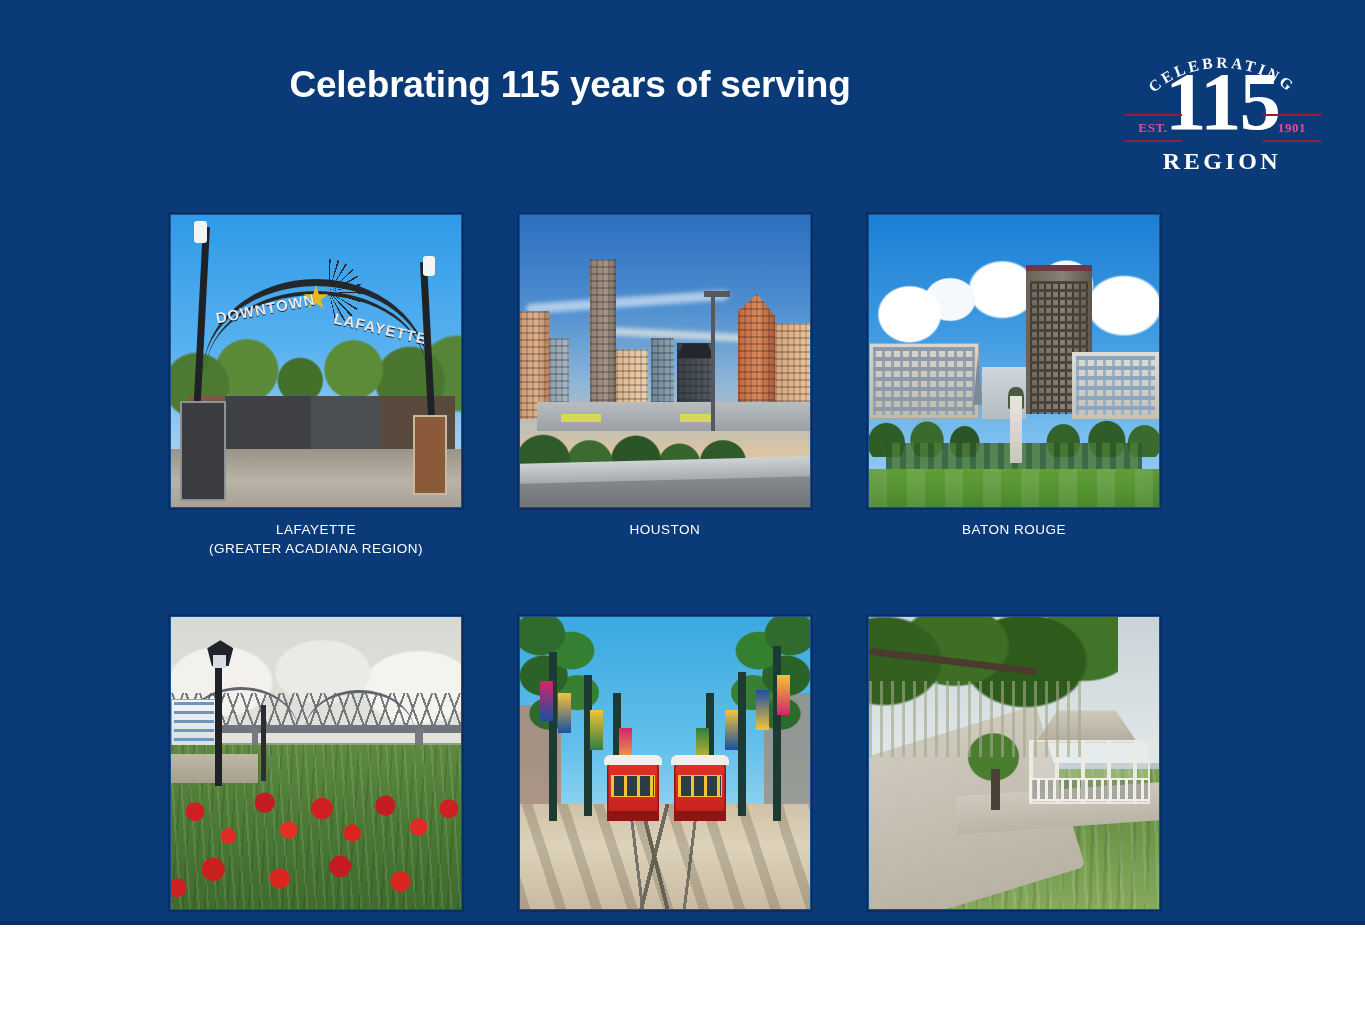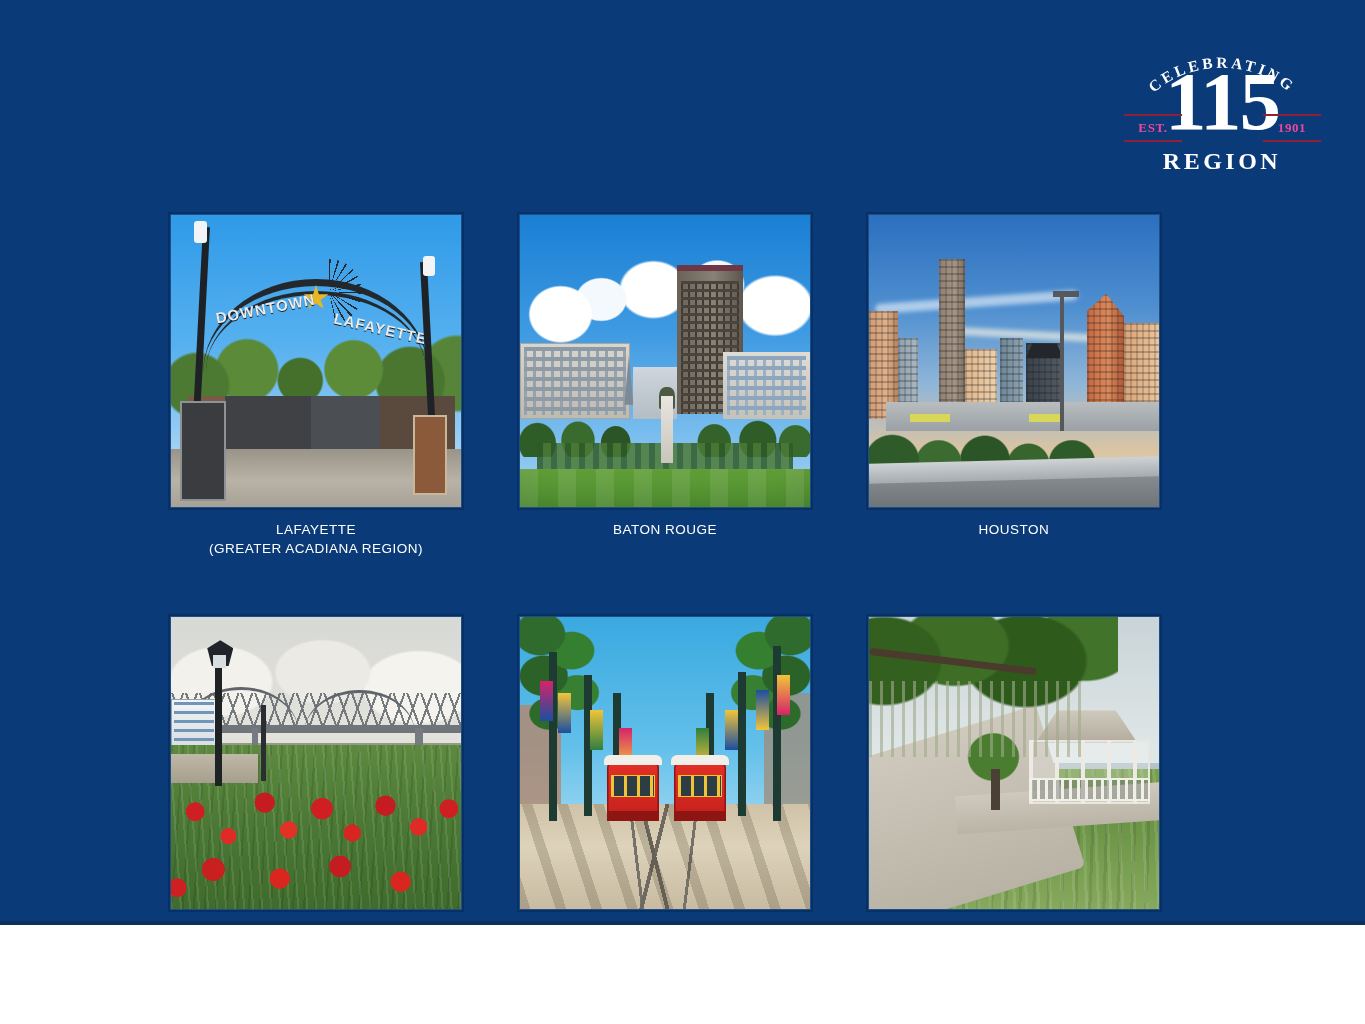--- a/index.html
+++ b/index.html
@@ -459,20 +459,21 @@
 </style>
 </head>
 <body>
 
 <div class="slide">
 
   <div class="blue-panel"></div>
   <div class="panel-edge"></div>
 
   <div class="title">
+    <span class="title-line">Celebrating 115 years of serving</span>
   </div>
 
   <div class="badge">
     <svg class="badge-arc" viewBox="0 0 200 70">
       <defs>
           <path id="arcpath" d="M 22,66 A 86,66 0 0 1 178,66"></path>
         </defs>
       <text><textPath href="#arcpath" startOffset="50%" text-anchor="middle">CELEBRATING</textPath></text>
     </svg>
     <div class="badge-num">115</div>
@@ -516,50 +517,20 @@
         </div>
         <div class="caption">
           <span>LAFAYETTE</span>
           <span class="sub">(GREATER ACADIANA REGION)</span>
         </div>
       </div>
 
       <div class="cell">
         <div class="photo">
           <div class="scene">
-            <div class="lyr br-sky"></div>
-            <div class="lyr br-clouds"></div>
-            <div class="lyr br-tower">
-                <div class="lyr br-tower-win"></div>
-              </div>
-            <div class="lyr br-blockL">
-                <div class="lyr br-blockL-win"></div>
-              </div>
-            <div class="lyr br-blockR">
-                <div class="lyr br-blockR-win"></div>
-              </div>
-            <div class="lyr br-blockM"></div>
-            <div class="lyr br-spire"></div>
-            <div class="lyr br-hedges"></div>
-            <div class="lyr br-garden"></div>
-            <div class="lyr br-statue"></div>
-            <div class="lyr br-monument"></div>
-            <div class="lyr br-lawn">
-                <div class="lyr br-lawn-stripes"></div>
-              </div>
-          </div>
-        </div>
-        <div class="caption">
-          <span>BATON ROUGE</span>
-        </div>
-      </div>
-
-      <div class="cell">
-        <div class="photo">
-          <div class="scene">
             <div class="lyr hou-sky"></div>
             <div class="lyr hou-streak1"></div>
             <div class="lyr hou-streak2"></div>
             <div class="lyr hou-t2">
                 <div class="lyr hou-win"></div>
               </div>
             <div class="lyr hou-t3">
                 <div class="lyr hou-win"></div>
               </div>
             <div class="lyr hou-t1">
@@ -586,20 +557,50 @@
             <div class="lyr hou-yellow2"></div>
             <div class="lyr hou-mast-h"></div>
             <div class="lyr hou-mast"></div>
             <div class="lyr hou-trees"></div>
             <div class="lyr hou-road"></div>
             <div class="lyr hou-overpass"></div>
           </div>
         </div>
         <div class="caption">
           <span>HOUSTON</span>
+        </div>
+      </div>
+
+      <div class="cell">
+        <div class="photo">
+          <div class="scene">
+            <div class="lyr br-sky"></div>
+            <div class="lyr br-clouds"></div>
+            <div class="lyr br-tower">
+                <div class="lyr br-tower-win"></div>
+              </div>
+            <div class="lyr br-blockL">
+                <div class="lyr br-blockL-win"></div>
+              </div>
+            <div class="lyr br-blockR">
+                <div class="lyr br-blockR-win"></div>
+              </div>
+            <div class="lyr br-blockM"></div>
+            <div class="lyr br-spire"></div>
+            <div class="lyr br-hedges"></div>
+            <div class="lyr br-garden"></div>
+            <div class="lyr br-statue"></div>
+            <div class="lyr br-monument"></div>
+            <div class="lyr br-lawn">
+                <div class="lyr br-lawn-stripes"></div>
+              </div>
+          </div>
+        </div>
+        <div class="caption">
+          <span>BATON ROUGE</span>
         </div>
       </div>
 
     </div>
 
     <div class="grid-row row2">
 
       <div class="cell">
         <div class="photo">
           <div class="scene">

